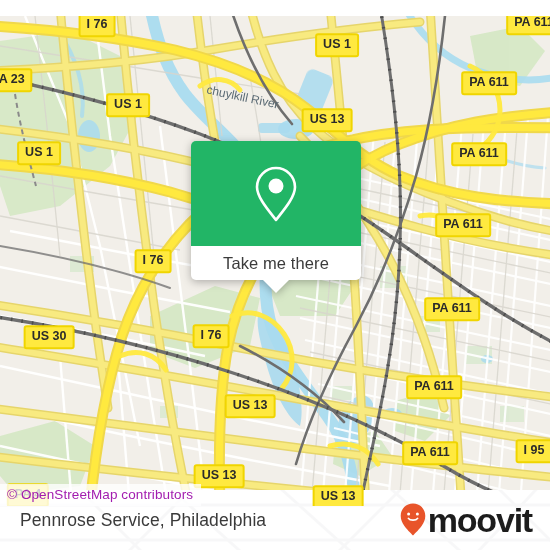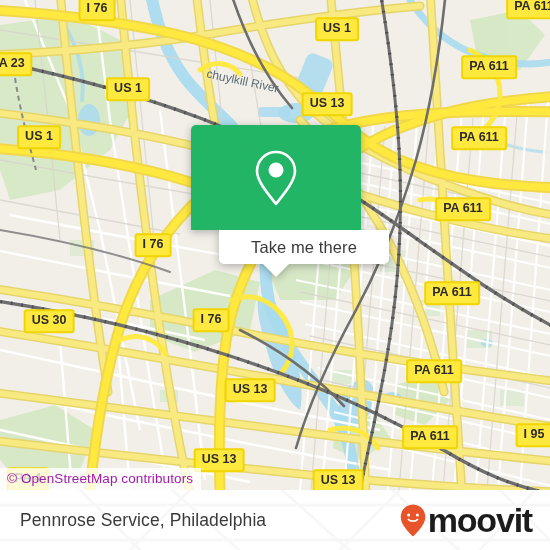--- a/index.html
+++ b/index.html
@@ -7,21 +7,21 @@
   body {
     font-family: "Liberation Sans", sans-serif;
     background:#fff;
     overflow:hidden;
     position:relative;
   }
   #app { position:absolute; inset:0; width:550px; height:550px; overflow:hidden; }
 
   
   .map-area {
-    position:absolute; left:0; top:0; width:550px; height:490px;
+    position:absolute; left:0; top:16px; width:550px; height:490px;
     background:#f2efe9;
     overflow:hidden;
   }
   .map-svg { position:absolute; left:0; top:0; }
 
   
   .attribution {
     position:absolute; left:0; bottom:0;
     padding:3px 8px 4px 7px;
     font-size:13.5px; color:#a21caf;
@@ -70,21 +70,21 @@
     width:100%; height:105px;
     background:#22b566;
     border-radius:5px 5px 0 0;
     display:flex; align-items:center; justify-content:center;
   }
   .popup-pin { width:46px; height:58px; display:block; }
   .popup-bottom {
     width:100%; height:34px;
     background:#ffffff;
     border-radius:0 0 5px 5px;
-    display:flex; align-items:center; justify-content:center;margin-left:28px;
+    display:flex; align-items:center; justify-content:center;
   }
   .popup-label {
     font-size:16.5px; color:#3b3b3b;
     font-family:"Liberation Sans", sans-serif;
     letter-spacing:0.1px;
   }
   .popup-tail {
     position:absolute;
     left:50%; top:139px;
     margin-left:-13px;
@@ -106,21 +106,21 @@
     position:absolute; inset:0;
     display:flex; align-items:center; justify-content:space-between;
     padding:0 18px 0 20px;
   }
   .footer-title {
     font-size:17.5px; color:#3a3a3a;
     font-family:"Liberation Sans", sans-serif;
     letter-spacing:0.1px;
     z-index:2;
   }
-  .brand { display:flex; align-items:center; gap:1px; z-index:2; }
+  .brand { display:flex; align-items:flex-start; gap:1px; z-index:2; }
   .brand-pin { width:26px; height:33px; display:block; }
   .brand-word {
     font-size:34px; font-weight:bold; color:#1c1c1c;
     font-family:"Liberation Sans", sans-serif;
     letter-spacing:-1.2px;
     line-height:1;
     margin-left:1px;
   }
 </style>
 </head>

